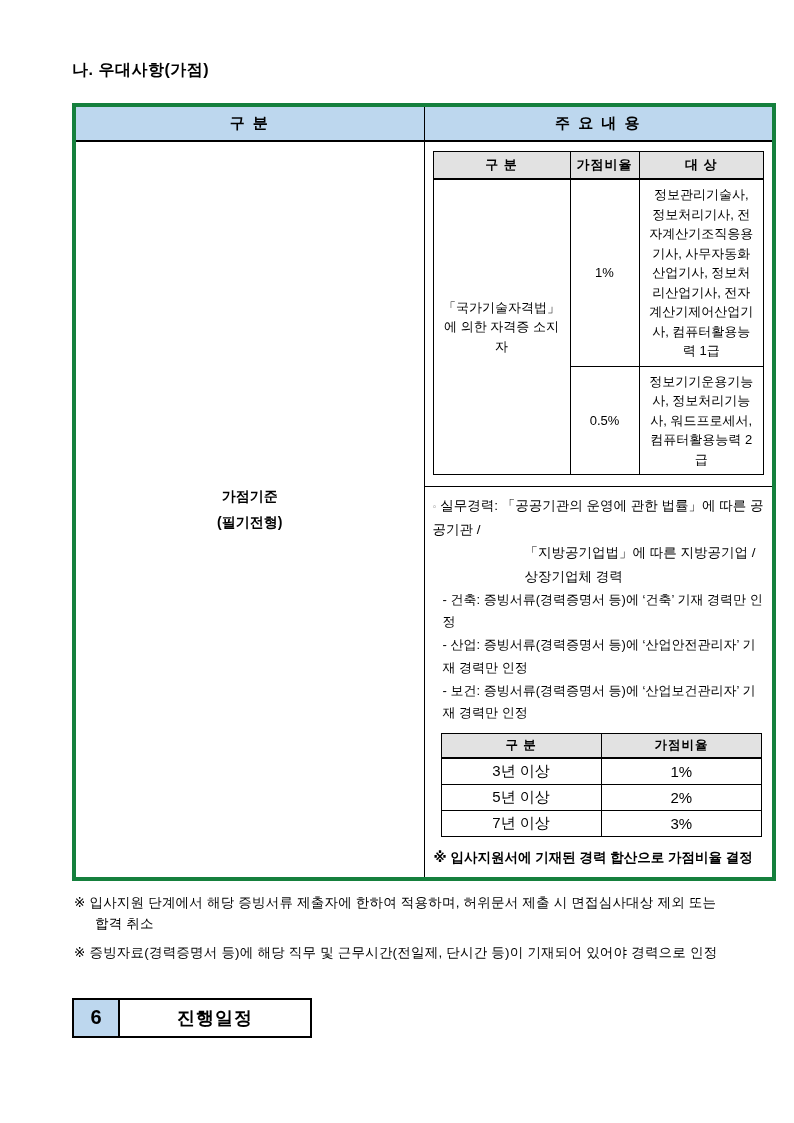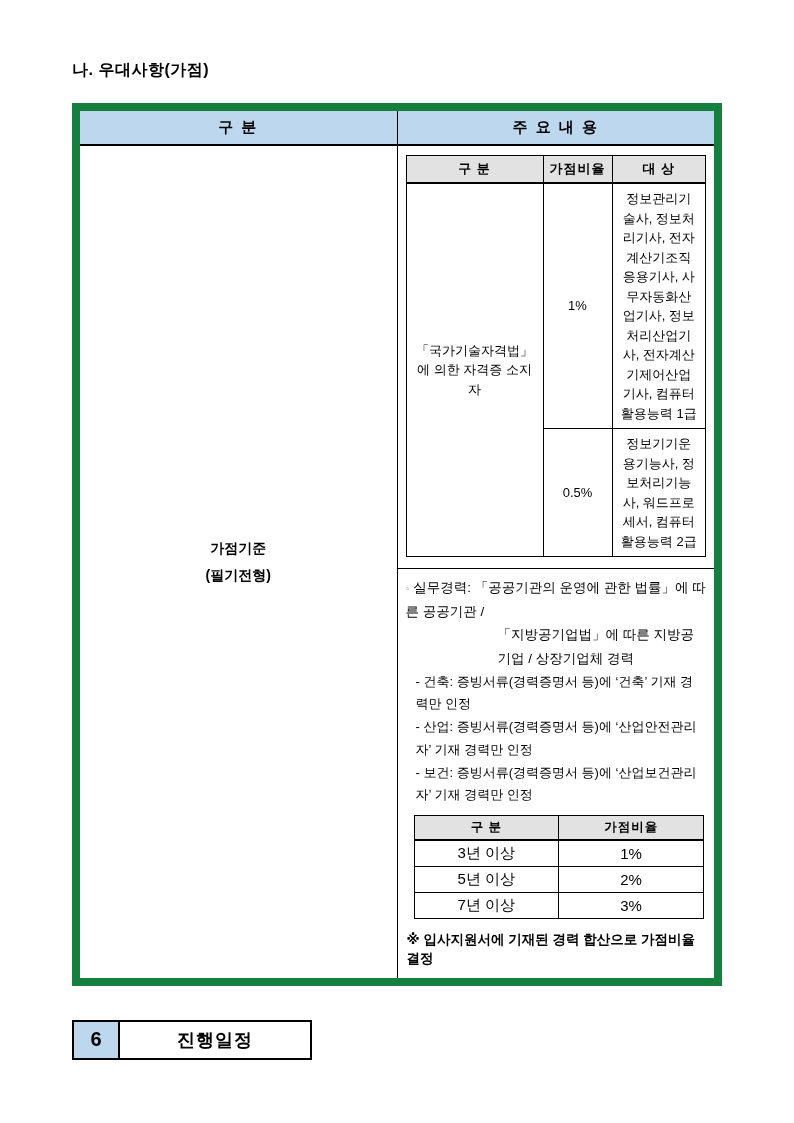--- a/index.html
+++ b/index.html
@@ -10,21 +10,21 @@
   }
   .page{padding:56px 72px 0 72px;width:650px;}
 
   
   .doc-title{font-size:16px;font-weight:bold;letter-spacing:0.5px;margin:4px 0 22px 0;}
 
   table{border-collapse:collapse;}
   th,td{border:1px solid #000;}
 
   
-  .outer{width:650px;border:8px solid #15803d;table-layout:fixed;}
+  .outer{width:704px;border:4px solid #15803d;table-layout:fixed;}
   .outer .head th{
     background:#bdd7ee;font-size:15px;font-weight:bold;text-align:center;
     padding:7px 2px;border-bottom:2px solid #000;letter-spacing:2px;
   }
   .outer .row-label{
     width:103px;background:#fff;font-size:14px;font-weight:bold;text-align:center;
     vertical-align:middle;line-height:1.9;margin-left:31px;
   }
   .subcell{vertical-align:top;padding:7px 8px;}
 
@@ -140,19 +140,23 @@
             <td>3%</td>
           </tr>
         </tbody>
             </table>
         <div class="note-bold">※ 입사지원서에 기재된 경력 합산으로 가점비율 결정</div>
       </td>
     </tr>
   </tbody>
     </table>
 
+  <div class="footnotes">
+    <div class="footnote">※ 입사지원 단계에서 해당 증빙서류 제출자에 한하여 적용하며, 허위문서 제출 시 면접심사대상 제외 또는 합격 취소</div>
+    <div class="footnote">※ 증빙자료(경력증명서 등)에 해당 직무 및 근무시간(전일제, 단시간 등)이 기재되어 있어야 경력으로 인정</div>
+  </div>
 
   <div class="sec-header">
     <div class="sec-num">6</div>
     <div class="sec-title">진행일정</div>
   </div>
 
 </div>
 
 </body></html>

